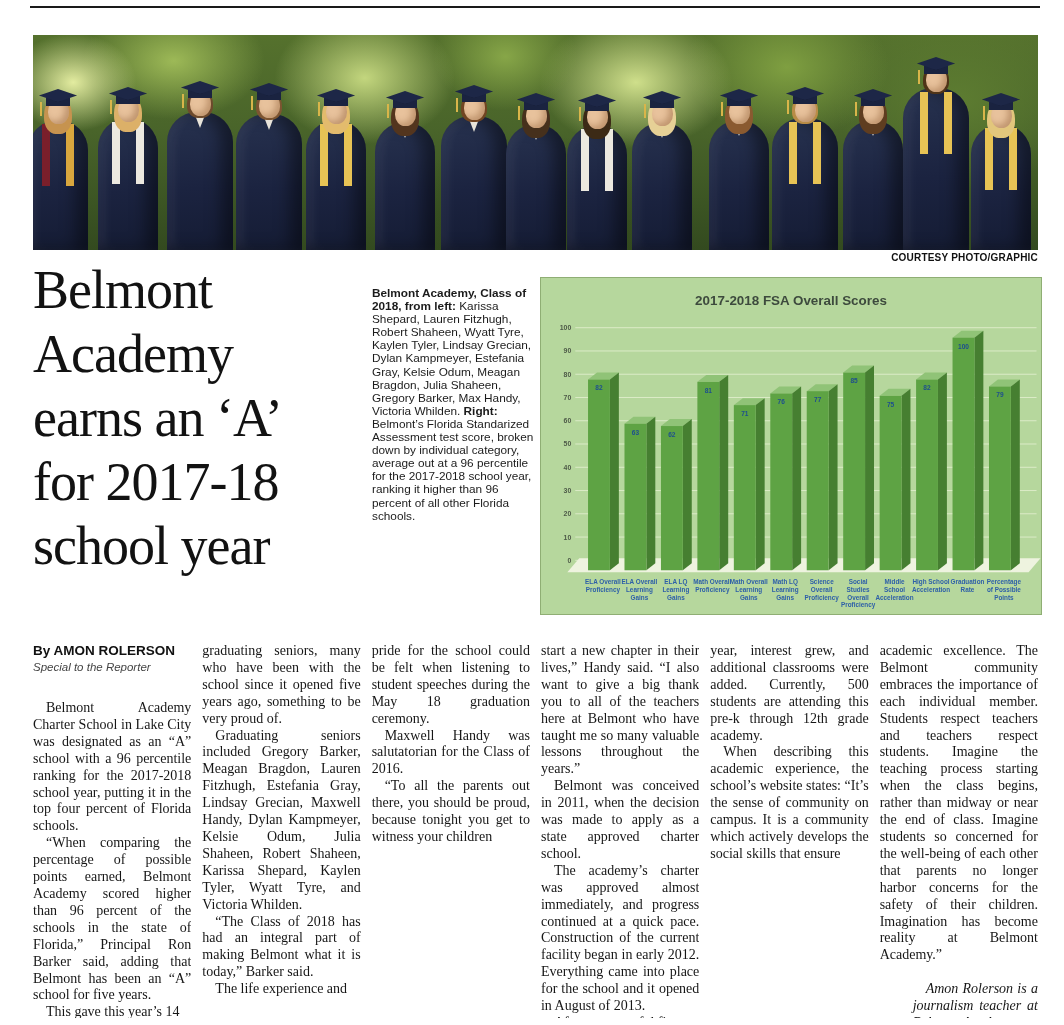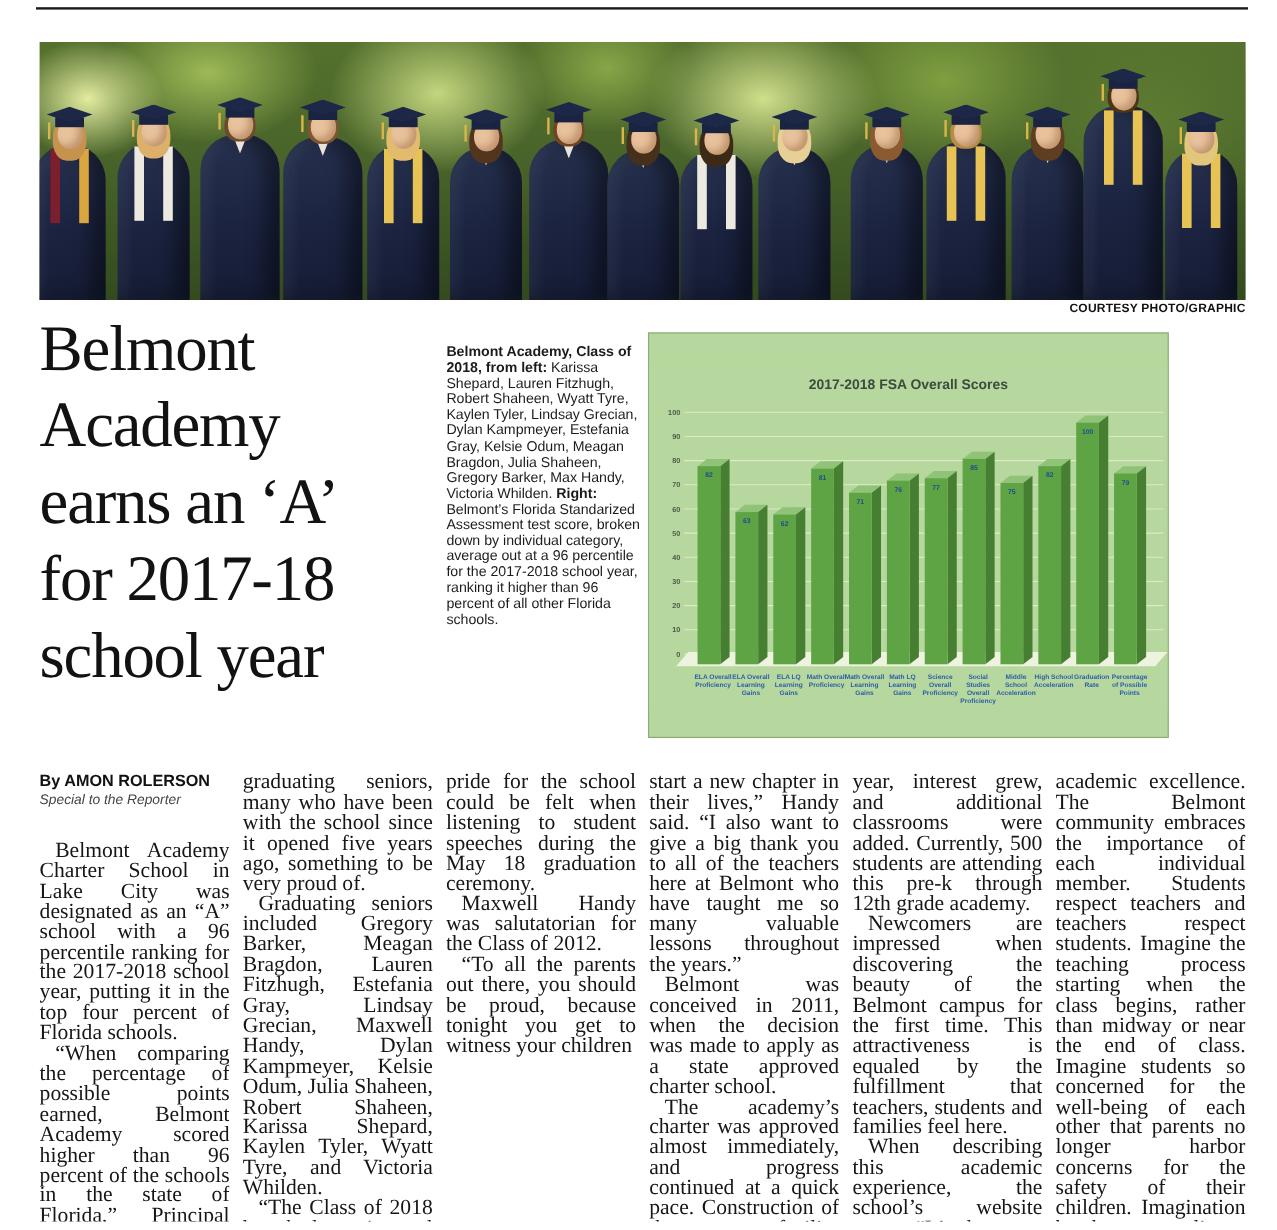--- a/index.html
+++ b/index.html
@@ -25,29 +25,29 @@
           font-size:10px;font-weight:bold;letter-spacing:.2px;color:#111;}
 
   
   .headline{position:absolute;left:33px;top:258px;width:335px;margin:0;
             font-family:"Liberation Serif",serif;font-weight:500;font-size:54px;
             line-height:64px;letter-spacing:-1px;white-space:pre-line;color:#121212;}
   .caption{position:absolute;left:372px;top:287px;width:163px;
            font-family:"Liberation Sans",sans-serif;font-size:11.8px;line-height:13.1px;color:#1b1b1b;}
   .caption .cb{font-weight:bold;}
 
-  .chart{position:absolute;left:540px;top:277px;width:434px;height:338px;
+  .chart{position:absolute;left:540px;top:277px;width:502px;height:338px;
          background:#b6d79d;border:1px solid #8fae74;box-sizing:border-box;}
   .chart svg{display:block;width:100%;height:100%;font-family:"Liberation Sans",sans-serif;}
 
   
   .body-cols{position:absolute;left:33px;top:643px;width:1005px;height:375px;
              display:flex;gap:11px;}
   .col{flex:1 1 0;overflow:hidden;}
-  .col p{margin:0;text-align:justify;font-size:18px;line-height:16.9px;
+  .col p{margin:0;text-align:justify;font-size:14px;line-height:16.9px;
          hyphens:auto;-webkit-hyphens:auto;}
   .col p.ind{text-indent:13px;}
   .col p.ital{font-style:italic;}
   .col p.gap{margin-top:17px;margin-left:33px;}
   .byline-author{font-family:"Liberation Sans",sans-serif;font-weight:bold;font-size:13.5px;
                  color:#111;margin:0 0 3px 0;}
   .byline-role{font-family:"Liberation Sans",sans-serif;font-style:italic;font-size:11.5px;
                color:#444;margin:0 0 27px 0;}
 </style>
 </head>
@@ -332,32 +332,31 @@
         <p class="ind">This gave this year’s 14</p>
       </div>
       <div class="col">
         <p class="">graduating seniors, many who have been with the school since it opened five years ago, something to be very proud of.</p>
         <p class="ind">Graduating seniors included Gregory Barker, Meagan Bragdon, Lauren Fitzhugh, Estefania Gray, Lindsay Grecian, Maxwell Handy, Dylan Kampmeyer, Kelsie Odum, Julia Shaheen, Robert Shaheen, Karissa Shepard, Kaylen Tyler, Wyatt Tyre, and Victoria Whilden.</p>
         <p class="ind">“The Class of 2018 has had an integral part of making Belmont what it is today,” Barker said.</p>
         <p class="ind">The life experience and</p>
       </div>
       <div class="col">
         <p class="">pride for the school could be felt when listening to student speeches during the May 18 graduation ceremony.</p>
-        <p class="ind">Maxwell Handy was salutatorian for the Class of 2012.</p>
+        <p class="ind">Maxwell Handy was salutatorian for the Class of 2016.</p>
         <p class="ind">“To all the parents out there, you should be proud, because tonight you get to witness your children</p>
       </div>
       <div class="col">
         <p class="">start a new chapter in their lives,” Handy said. “I also want to give a big thank you to all of the teachers here at Belmont who have taught me so many valuable lessons throughout the years.”</p>
         <p class="ind">Belmont was conceived in 2011, when the decision was made to apply as a state approved charter school.</p>
         <p class="ind">The academy’s charter was approved almost immediately, and progress continued at a quick pace. Construction of the current facility began in early 2012. Everything came into place for the school and it opened in August of 2013.</p>
         <p class="ind">After a successful first</p>
       </div>
       <div class="col">
         <p class="">year, interest grew, and additional classrooms were added. Currently, 500 students are attending this pre-k through 12th grade academy.</p>
-        <p class="ind">Newcomers are impressed when discovering the beauty of the Belmont campus for the first time.  This attractiveness is equaled by the fulfillment that teachers, students and families feel here.</p>
         <p class="ind">When describing this academic experience, the school’s website states: “It’s the sense of community on campus. It is a community which actively develops the social skills that ensure</p>
       </div>
       <div class="col">
         <p class="">academic excellence. The Belmont community embraces the importance of each individual member. Students respect teachers and teachers respect students.  Imagine the teaching process starting when the class begins, rather than midway or near the end of class. Imagine students so concerned for the well-being of each other that parents no longer harbor concerns for the safety of their children. Imagination has become reality at Belmont Academy.”</p>
         <p class="ind ital gap">Amon Rolerson is a journalism teacher at Belmont Academy.</p>
       </div>
     </section>
 </div>
 
 </body></html>

